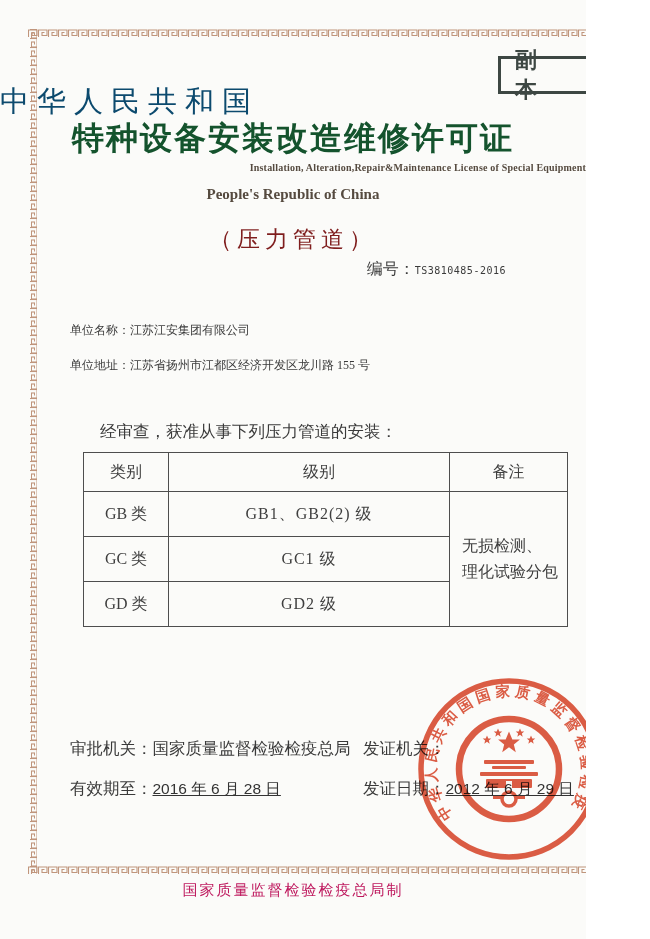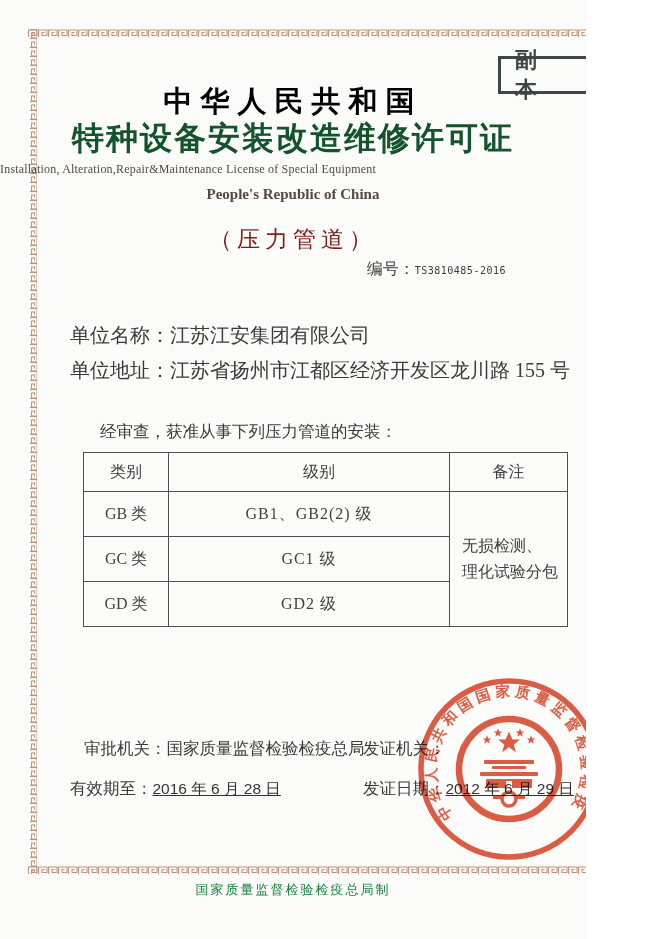--- a/index.html
+++ b/index.html
@@ -12,77 +12,77 @@
   }
   .frame-svg { position:absolute; left:28px; top:29px; }
   .copy-badge {
     position:absolute; left:498px; top:56px; width:94px; height:38px;
     border:3px solid #3d4743; color:#3d4743;
     font-size:22px; font-weight:bold;
     display:flex; align-items:center; justify-content:center;
     letter-spacing:14px; padding-left:14px;
   }
   .title-cn1 {
-    position:absolute; top:82px; width:100%; text-align:center;
-    font-size:29px; font-weight:bold; color:#000000; letter-spacing:8px;
+    position:absolute; top:82px; width:100%; text-align:left;
+    font-size:29px; font-weight:normal; color:#0c4a6e; letter-spacing:8px;
   }
   .title-cn2 {
     position:absolute; top:117px; width:100%; text-align:center;
     font-size:32px; font-weight:bold; color:#14532d; letter-spacing:2px;
   }
   .title-en1 {
-    position:absolute; top:162px; width:100%; text-align:left;
-    font-size:12px; font-weight:normal; color:#554a3f; letter-spacing:0.2px;
+    position:absolute; top:162px; width:100%; text-align:right;
+    font-size:10px; font-weight:bold; color:#554a3f; letter-spacing:0.2px;
   }
   .title-en2 {
     position:absolute; top:186px; width:100%; text-align:center;
     font-size:15px; font-weight:bold; color:#554a3f;
   }
   .subtitle {
     position:absolute; top:224px; width:100%; text-align:center;
     font-size:23px; color:#7f1d1d; letter-spacing:5px; font-weight:500;
   }
   .serial {
     position:absolute; top:259px; right:80px;
     font-size:16px; color:#3a3a3a;
   }
   .serial .val { font-family:"DejaVu Sans Mono","Liberation Mono",monospace; font-size:10px; letter-spacing:0.5px; }
-  .field-line { position:absolute; left:70px; font-size:20px; color:#3a3a3a; }
+  .field-line { position:absolute; left:70px; font-size:12px; color:#3a3a3a; }
   .unit-name { top:322px; }
   .unit-addr { top:357px; }
   .approval-intro { position:absolute; left:100px; top:421px; font-size:16.5px; color:#3a3a3a; }
   .license-table {
     position:absolute; left:83px; top:452px; width:484px;
     border-collapse:collapse; table-layout:fixed;
     font-size:16px; color:#3f3f3f;
   }
   .license-table th, .license-table td {
     border:1.5px solid #4e4e4e; text-align:center; font-weight:normal;
   }
   .license-table tr.hdr { height:39px; }
   .license-table tr.r { height:45px; }
   .license-table td.remark {
     text-align:left; padding-left:12px; line-height:1.65;
     white-space:pre-line; font-size:16px;
   }
   .col-cat { width:85px; } .col-lvl { width:281px;padding-left:20px; } .col-rem { width:118px; }
   .lvl-val { letter-spacing:1px; }
   .bottom-line { position:absolute; font-size:16.5px; color:#3a3a3a; white-space:nowrap; }
-  .bl-approve { left:84px; top:738px; }
+  .bl-approve { left:70px; top:738px; }
   .bl-issueorg { left:363px; top:738px; }
   .bl-valid { left:70px; top:778px; }
   .bl-issuedate { left:363px; top:778px; }
   .date-val { font-family:"Liberation Sans","DejaVu Sans",sans-serif; font-size:15.5px; color:#333;text-decoration:underline; }
   .seal {
     position:absolute; left:406px; top:666px; width:206px; height:206px;
     mix-blend-mode:multiply; opacity:0.92; pointer-events:none;
   }
   .page-footer {
     position:absolute; top:881px; width:100%; text-align:center;
-    font-size:13px; color:#15803d; letter-spacing:2px;
+    font-size:15px; color:#be185d; letter-spacing:2px;
   }
 </style>
 </head>
 <body>
 
 <div class="page">
 
   <svg class="frame-svg" width="592" height="845" aria-hidden="true">
     <defs>
       <pattern id="gkH" width="10" height="9" patternUnits="userSpaceOnUse">

